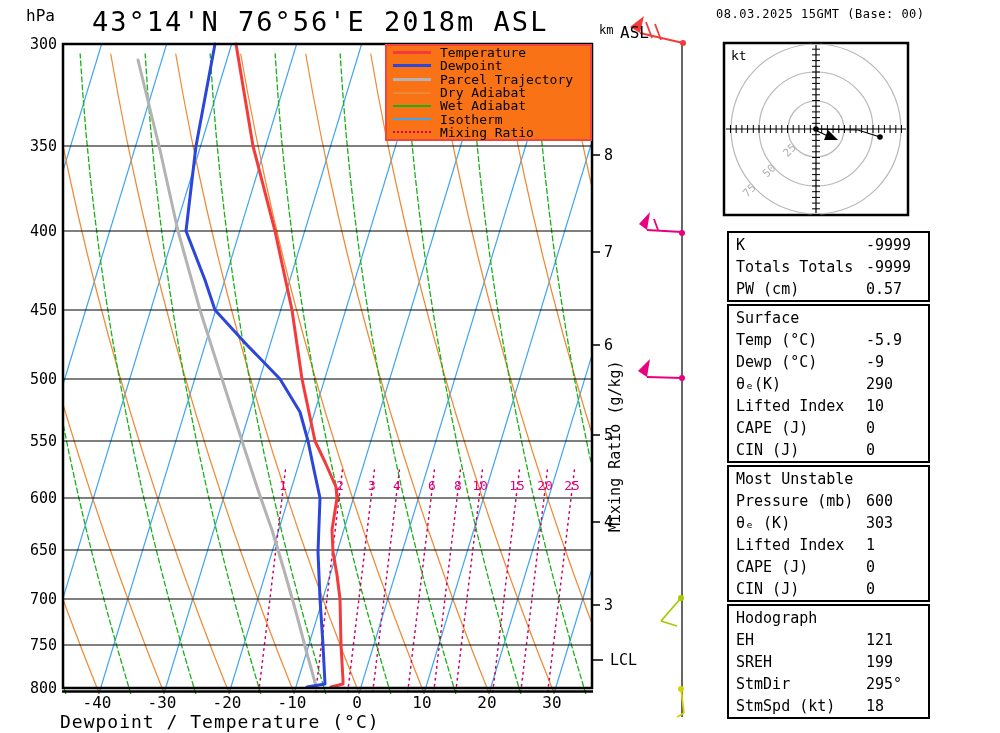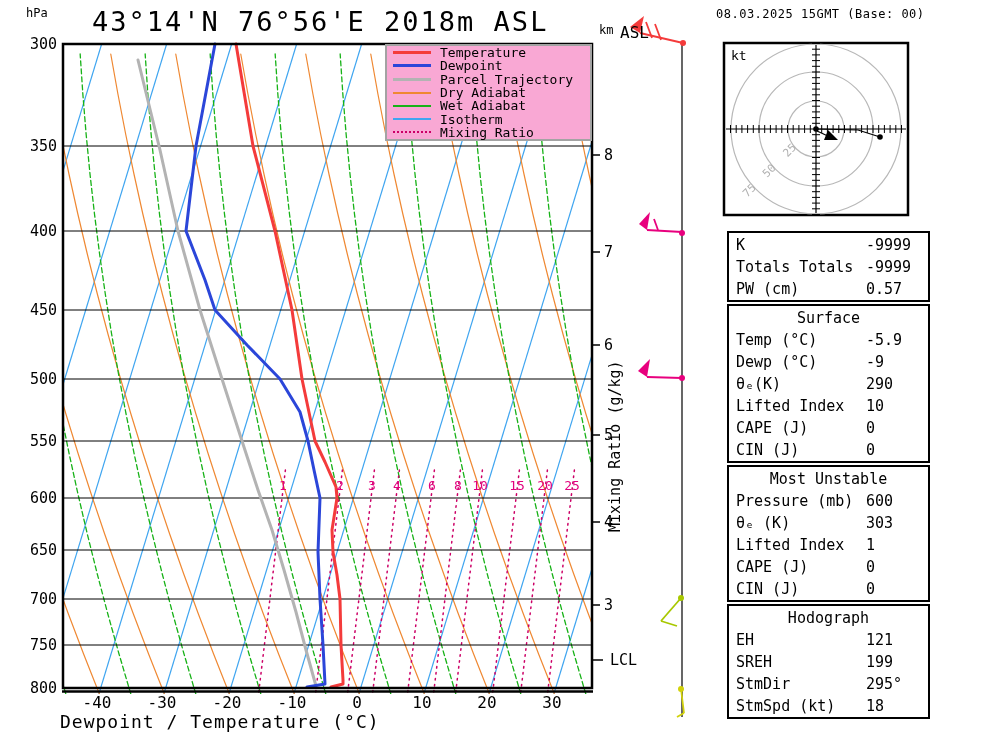--- a/index.html
+++ b/index.html
@@ -1,36 +1,36 @@
 <!DOCTYPE html>
 <html><head>
 <meta charset="utf-8">
 <style>
   html,body{margin:0;padding:0;background:#fff;}
   #app{position:relative;width:1000px;height:733px;background:#fff;overflow:hidden;
        font-family:"DejaVu Sans Mono","Liberation Mono",monospace;color:#000;}
   .abs{position:absolute;white-space:pre;}
   #station-title{left:92px;top:6px;font-size:27px;letter-spacing:2px;}
-  #hpa-unit{left:26px;top:6px;font-size:12px;}
+  #hpa-unit{left:26px;top:6px;font-size:16px;}
   #km-unit{left:599px;top:23px;font-size:12px;}
   #asl-unit{left:596px;top:23px;font-size:16px;margin-left:24px;}
   #datetime{left:716px;top:7px;font-size:12px;letter-spacing:.5px;}
   #copyright{left:710px;top:700px;font-size:18px;font-weight:bold;letter-spacing:.5px;}
   #xaxis-title{left:60px;top:711px;width:540px;text-align:left;font-size:18px;letter-spacing:1px;}
   #mixing-axis-label{left:606px;top:330px;height:232px;font-size:15px;
       writing-mode:vertical-rl;transform:rotate(180deg);text-align:center;}
-  #legend{left:385px;top:44px;width:207px;height:97px;border:2px solid #a3a3a3;background:#f9a8d4;box-sizing:border-box;}
+  #legend{left:385px;top:44px;width:207px;height:97px;border:2px solid #ef4444;background:#f97316;box-sizing:border-box;}
   .legend-row{display:flex;align-items:center;height:13.3px;}
   .legend-sample{width:38px;margin-left:6px;flex:0 0 38px;}
   .legend-label{margin-left:9px;font-size:13px;line-height:13px;white-space:pre;}
   #tables{left:727px;top:231px;width:203px;}
   .panel{border:2px solid #000;background:#fff;box-sizing:border-box;margin-bottom:2px;padding:1px 0 0 7px;}
   .trow{position:relative;height:22px;line-height:22px;font-size:15px;white-space:pre;}
   .trow .val{position:absolute;left:130px;top:0;}
-  .ttitle{text-align:center;padding-right:7px;}
+  .ttitle{text-align:left;padding-right:7px;}
   svg{position:absolute;left:0;top:0;}
 </style>
 </head>
 <body>
 <div id="app">
 
   <svg id="gfx" width="1000" height="733">
       <defs>
         <clipPath id="plotclip">
           <rect x="63" y="44" width="529" height="650"></rect>

